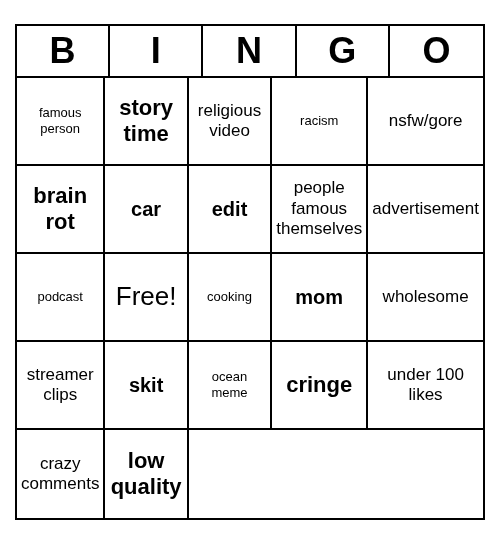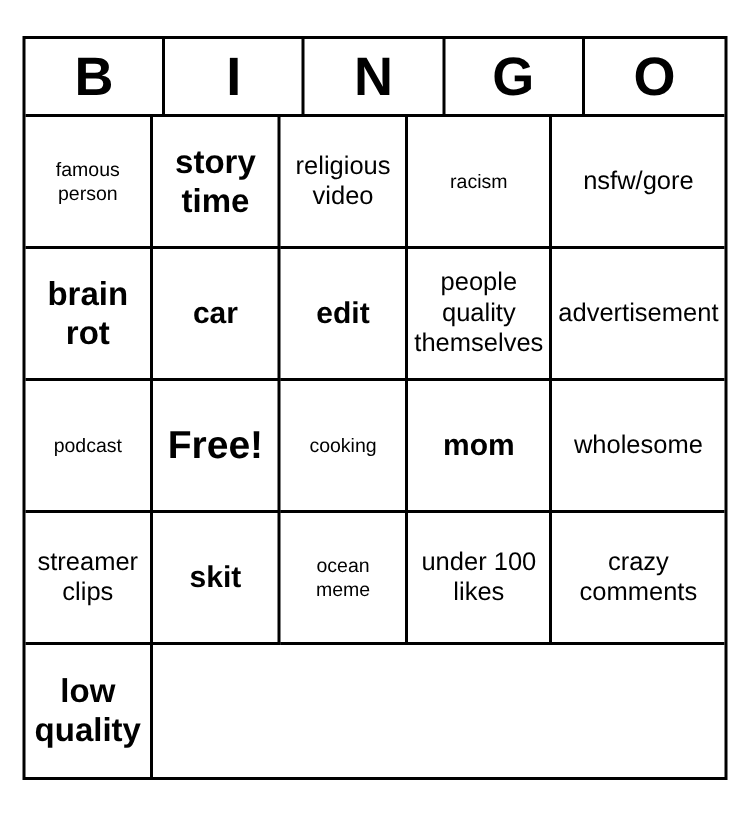--- a/index.html
+++ b/index.html
@@ -63,21 +63,21 @@
     .cell-text.large {
       font-size: 22px;
       font-weight: bold;
     }
     .cell-text.xlarge {
       font-size: 20px;
       font-weight: bold;
     }
     .cell-text.free {
       font-size: 26px;
-      font-weight: bold;
+      font-weight: normal;
     }
     .cell-text.small {
       font-size: 17px;
     }
   </style>
 </head>
 <body>
 
 <div class="bingo-card">
   <div class="bingo-header">
@@ -106,21 +106,21 @@
       <div class="bingo-cell">
         <span class="cell-text large">brain rot</span>
       </div>
       <div class="bingo-cell">
         <span class="cell-text xlarge">car</span>
       </div>
       <div class="bingo-cell">
         <span class="cell-text xlarge">edit</span>
       </div>
       <div class="bingo-cell">
-        <span class="cell-text small">people quality themselves</span>
+        <span class="cell-text small">people famous themselves</span>
       </div>
       <div class="bingo-cell">
         <span class="cell-text small">advertisement</span>
       </div>
       <div class="bingo-cell">
         <span class="cell-text">podcast</span>
       </div>
       <div class="bingo-cell">
         <span class="cell-text free">Free!</span>
       </div>
@@ -136,20 +136,23 @@
       <div class="bingo-cell">
         <span class="cell-text small">streamer clips</span>
       </div>
       <div class="bingo-cell">
         <span class="cell-text xlarge">skit</span>
       </div>
       <div class="bingo-cell">
         <span class="cell-text">ocean meme</span>
       </div>
       <div class="bingo-cell">
+        <span class="cell-text large">cringe</span>
+      </div>
+      <div class="bingo-cell">
         <span class="cell-text small">under 100 likes</span>
       </div>
       <div class="bingo-cell">
         <span class="cell-text small">crazy comments</span>
       </div>
       <div class="bingo-cell">
         <span class="cell-text large">low quality</span>
       </div>
     </div>
 </div>

